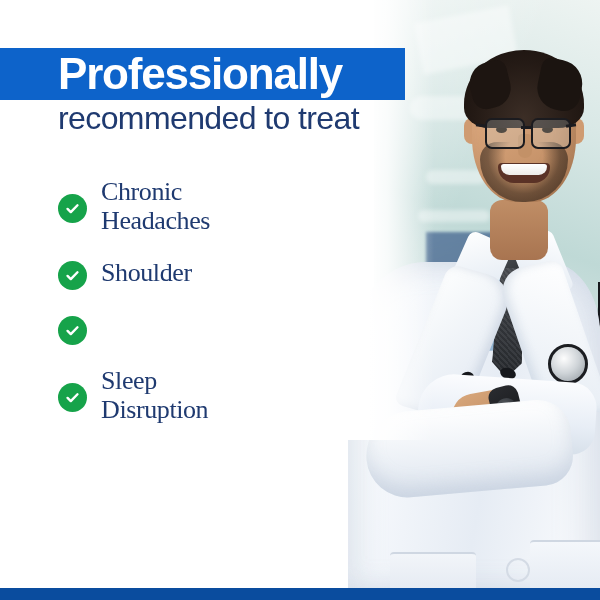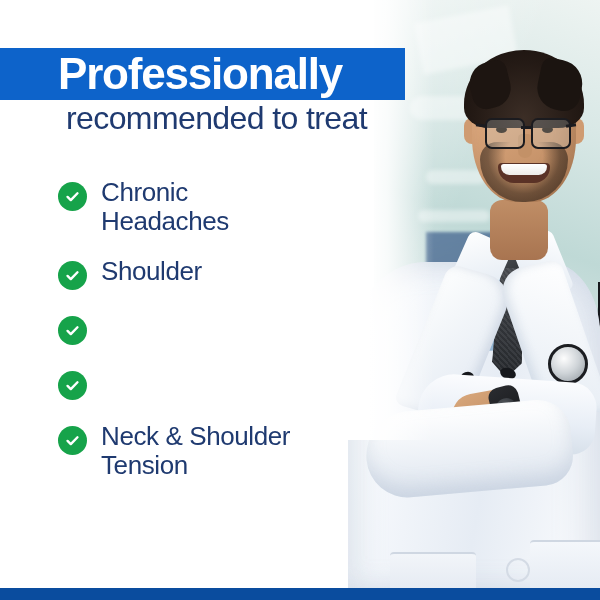--- a/index.html
+++ b/index.html
@@ -304,40 +304,41 @@
     margin-left: 58px;
     color: #ffffff;
     font-size: 44px;
     font-weight: 700;
     letter-spacing: -1.2px;
     line-height: 1;
     white-space: nowrap;
   }
   .subtitle {
     position: absolute;
-    left: 66px; top: 101px;
+    left: 58px; top: 101px;
     z-index: 8;
     color: #1f3a70;
     font-size: 32px;
     font-weight: 400;
     letter-spacing: -0.6px;
     line-height: 1.1;
     white-space: nowrap;
   }
 
   .benefit-list {
     position: absolute;
     left: 58px; top: 178px;
     width: 300px;
     z-index: 8;
   }
   .benefit-item {
     display: flex;
-    align-items: flex-start;
+    align-items: center;
     margin-bottom: 22px;
+    font-family: Liberation Serif, serif;
   }
   .check-badge {
     flex: 0 0 auto;
     width: 29px;
     height: 29px;
     border-radius: 50%;
     background: #16a34a;
     display: flex;
     align-items: center;
     justify-content: center;
@@ -457,28 +458,21 @@
         </svg>
       </span>
     </div>
 
     <div class="benefit-item">
       <span class="check-badge">
         <svg width="17" height="17" viewBox="0 0 24 24" aria-hidden="true">
           <path d="M5 12.6 L9.6 17 L19 7.4" fill="none" stroke="#ffffff" stroke-width="3.4" stroke-linecap="round" stroke-linejoin="round"></path>
         </svg>
       </span>
+      <span class="benefit-label">Sleep
+Disruption</span>
     </div>
 
-    <div class="benefit-item">
-      <span class="check-badge">
-        <svg width="17" height="17" viewBox="0 0 24 24" aria-hidden="true">
-          <path d="M5 12.6 L9.6 17 L19 7.4" fill="none" stroke="#ffffff" stroke-width="3.4" stroke-linecap="round" stroke-linejoin="round"></path>
-        </svg>
-      </span>
-      <span class="benefit-label">Neck &amp; Shoulder
-Tension</span>
-    </div>
 
   </div>
 
   <div class="bottom-bar"></div>
 </div>
 
 </body></html>

